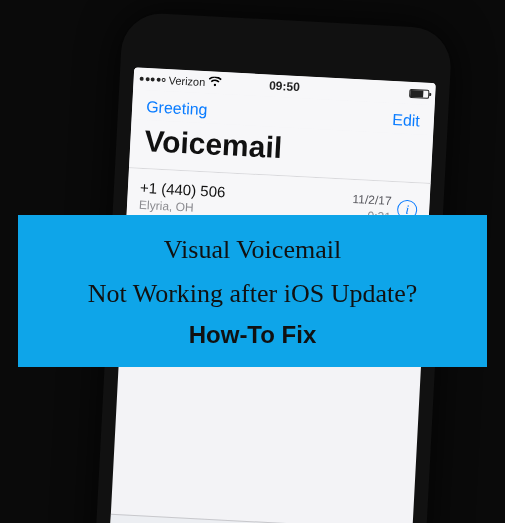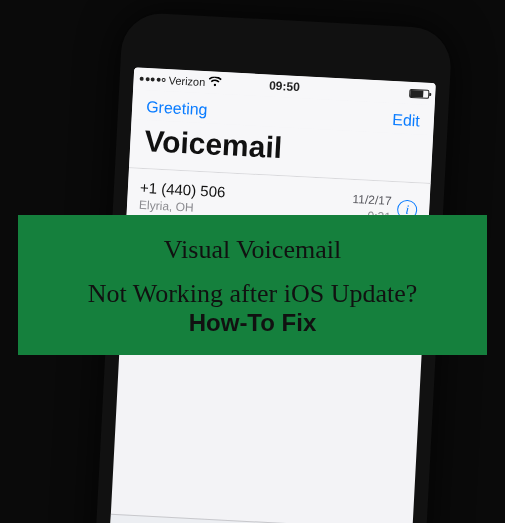--- a/index.html
+++ b/index.html
@@ -109,29 +109,29 @@
       gap: 2px; color: #8e8e93;
     }
     .tab-icon { width: 22px; height: 22px; display: flex; align-items: center; justify-content: center; }
     .tab svg { fill: currentColor; }
 
     .overlay {
       position: absolute;
       left: 18px;
       right: 18px;
       top: 215px;
-      background: #15803d;
+      background: #0ea5e9;
       padding: 20px 10px 18px;
       text-align: center;
       color: #111;
       font-family: "Times New Roman", Georgia, serif;
     }
     .overlay .line1 { font-size: 26px; }
     .overlay .line2 { font-size: 26px; margin-top: 14px; }
-    .overlay .line3 { font-size: 24px; font-weight: 700; font-family: -apple-system, Arial, sans-serif; }
+    .overlay .line3 { font-size: 24px; font-weight: 700; margin-top: 12px; font-family: -apple-system, Arial, sans-serif; }
   </style>
 </head>
 <body>
 
 <div class="phone">
   <div class="screen">
 
     <div class="status-bar">
       <div class="status-left">
         <div class="dots">

